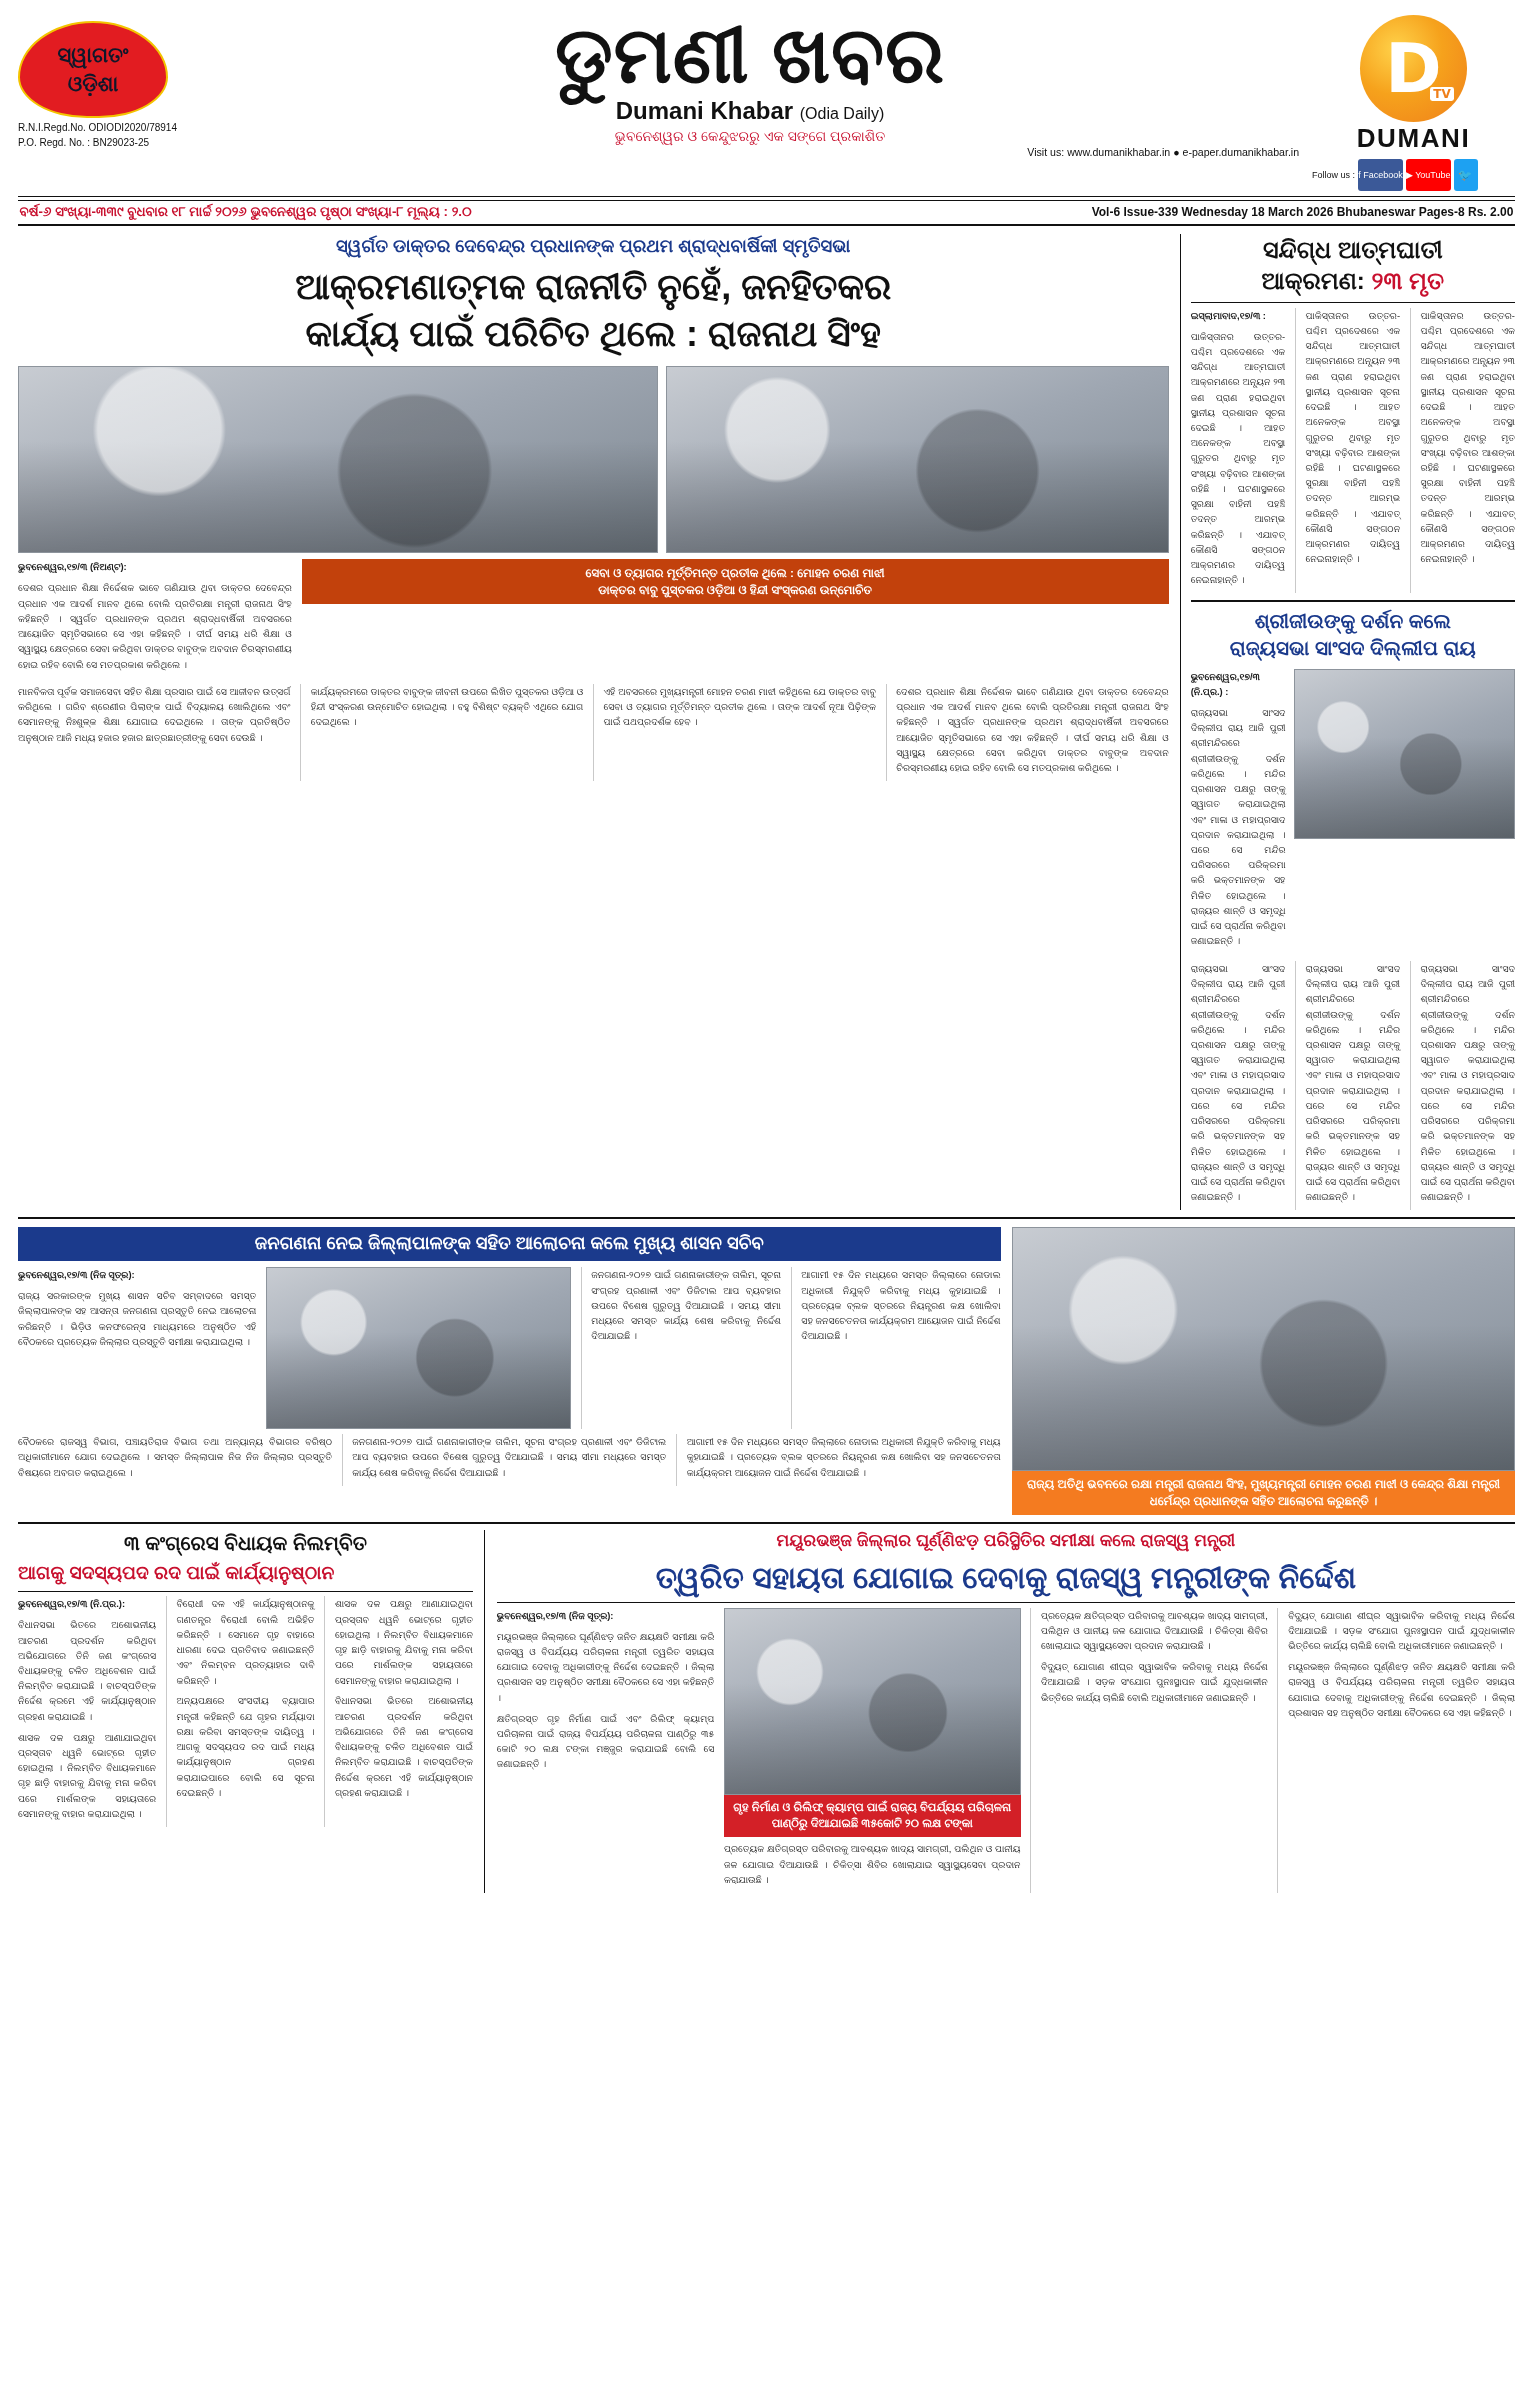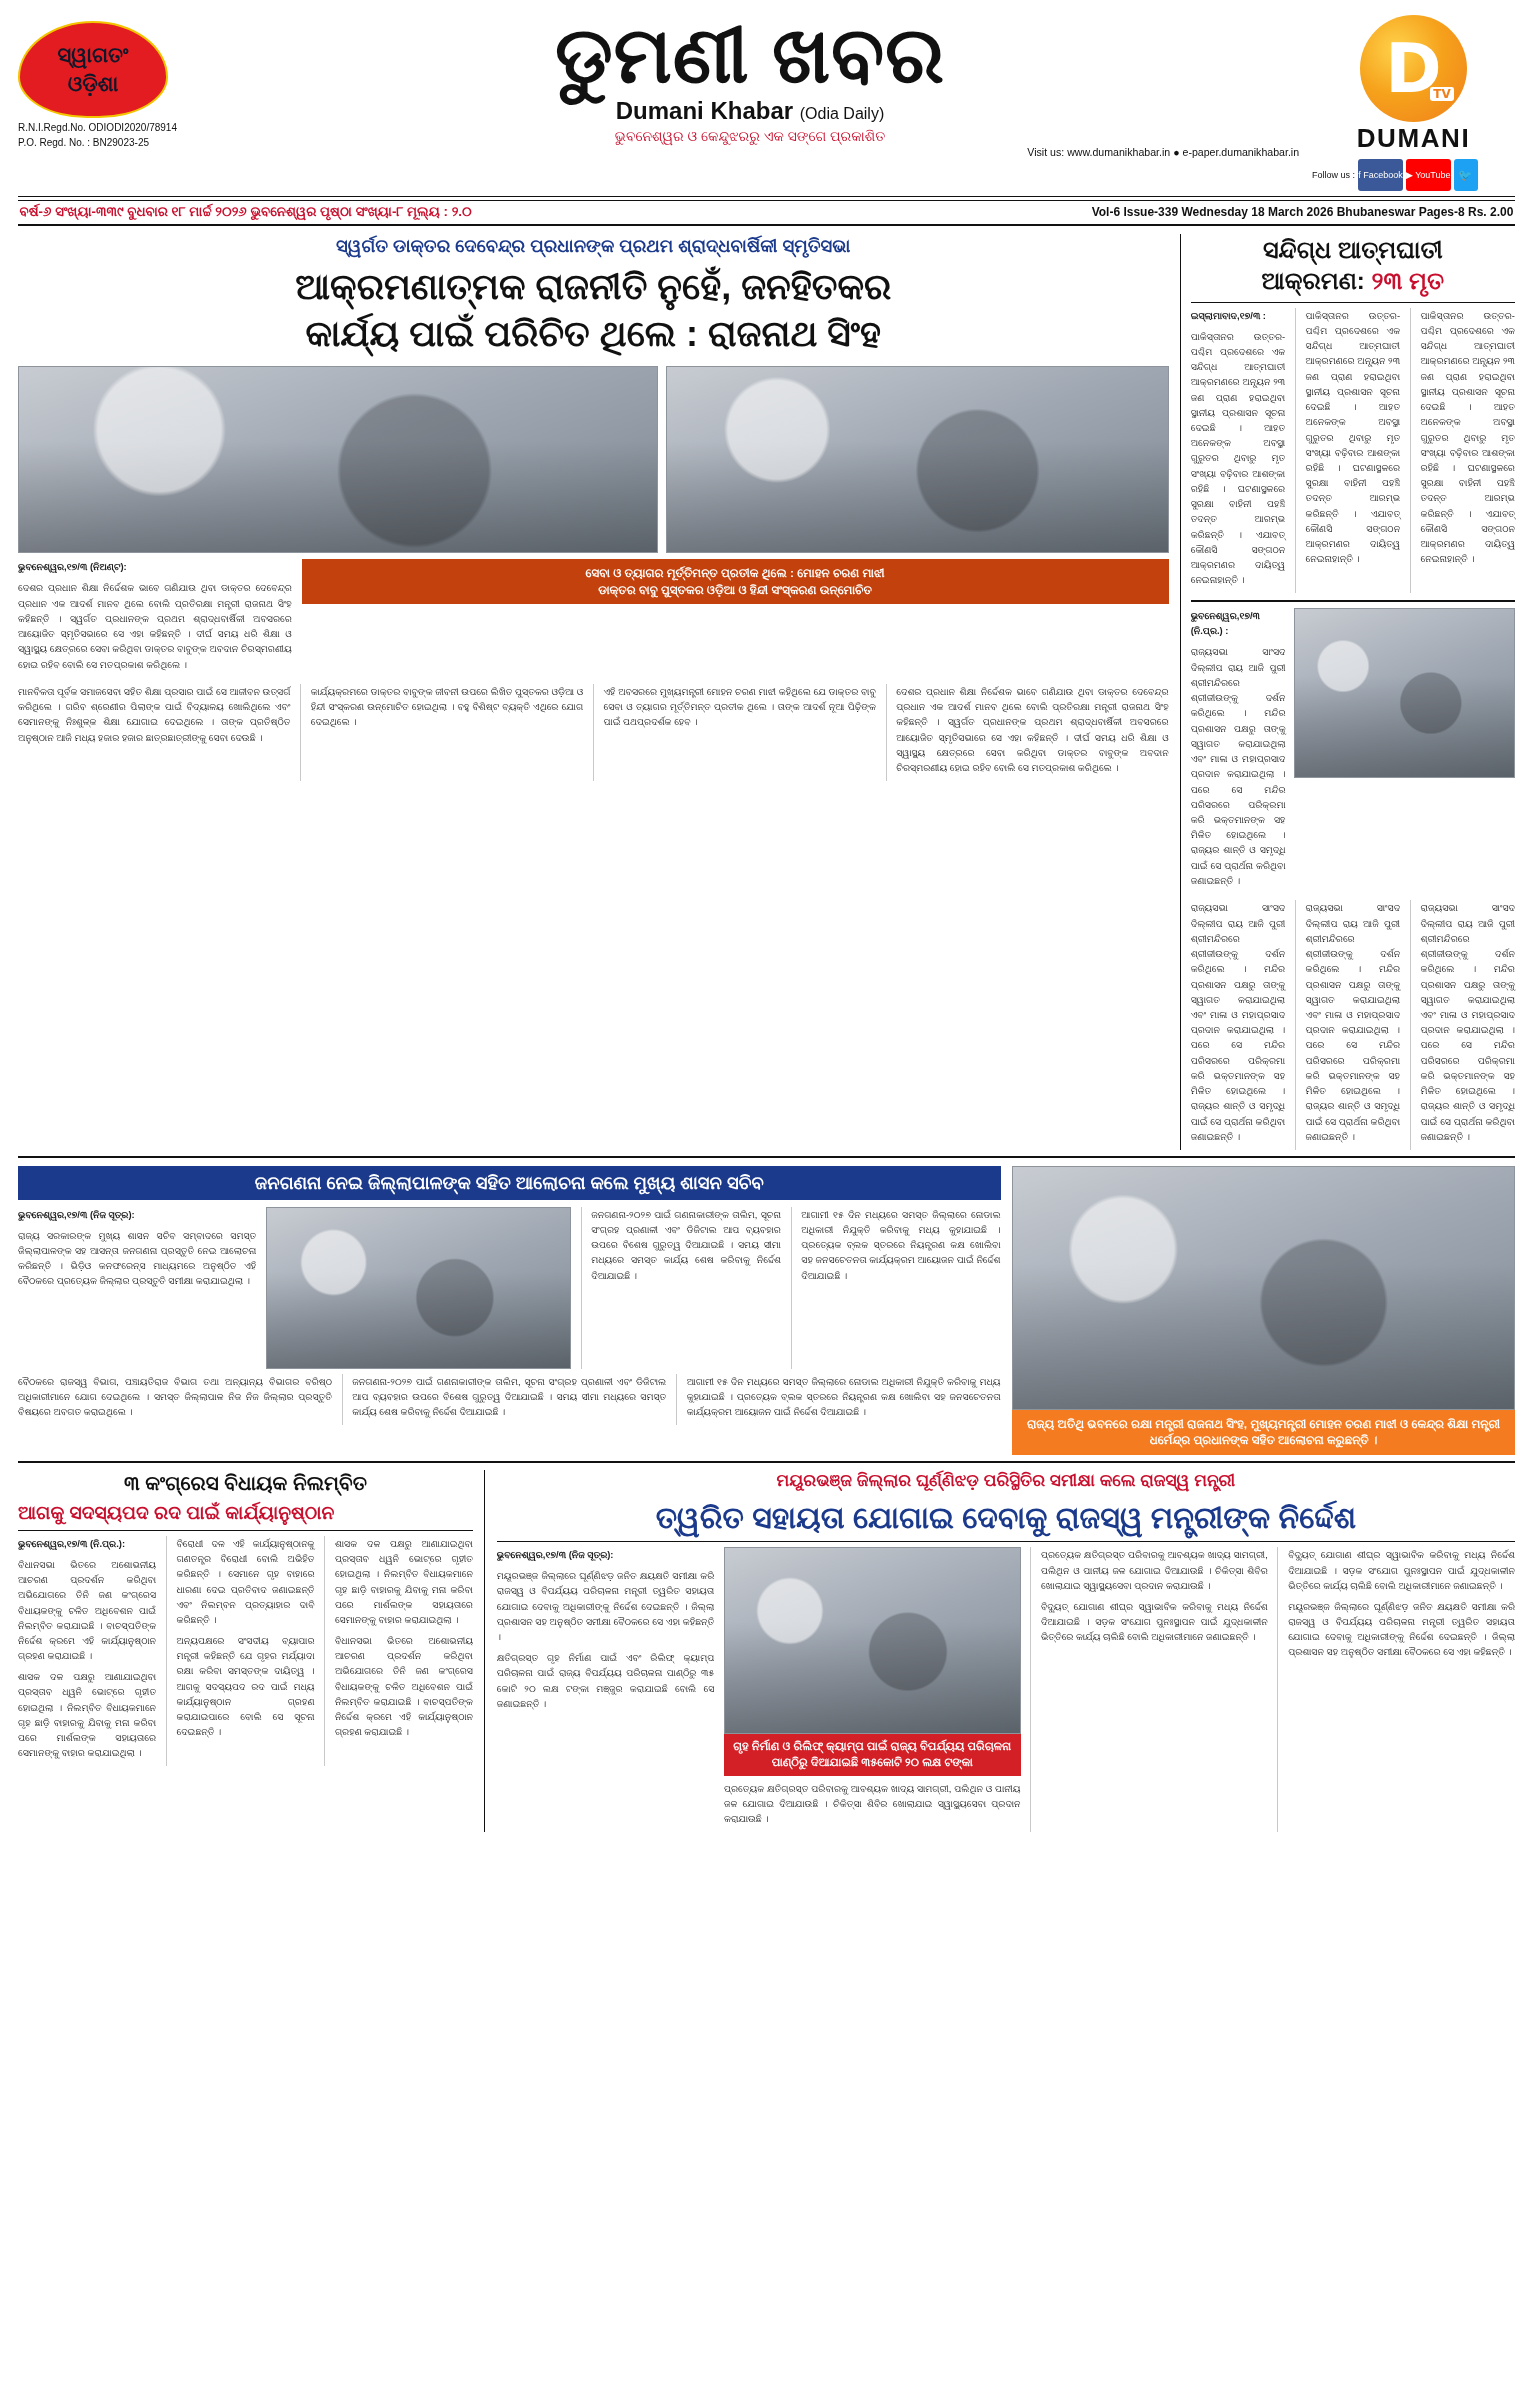--- a/index.html
+++ b/index.html
@@ -311,20 +311,24 @@
         <div class="body-col vdiv">
           <p>ପାକିସ୍ତାନର ଉତ୍ତର-ପଶ୍ଚିମ ପ୍ରଦେଶରେ ଏକ ସନ୍ଦିଗ୍ଧ ଆତ୍ମଘାତୀ ଆକ୍ରମଣରେ ଅନ୍ୟୂନ ୨୩ ଜଣ ପ୍ରାଣ ହରାଇଥିବା ସ୍ଥାନୀୟ ପ୍ରଶାସନ ସୂଚନା ଦେଇଛି । ଆହତ ଅନେକଙ୍କ ଅବସ୍ଥା ଗୁରୁତର ଥିବାରୁ ମୃତ ସଂଖ୍ୟା ବଢ଼ିବାର ଆଶଙ୍କା ରହିଛି । ଘଟଣାସ୍ଥଳରେ ସୁରକ୍ଷା ବାହିନୀ ପହଞ୍ଚି ତଦନ୍ତ ଆରମ୍ଭ କରିଛନ୍ତି । ଏଯାବତ୍ କୌଣସି ସଙ୍ଗଠନ ଆକ୍ରମଣର ଦାୟିତ୍ୱ ନେଇନାହାନ୍ତି ।</p>
         </div>
         <div class="body-col vdiv">
           <p>ପାକିସ୍ତାନର ଉତ୍ତର-ପଶ୍ଚିମ ପ୍ରଦେଶରେ ଏକ ସନ୍ଦିଗ୍ଧ ଆତ୍ମଘାତୀ ଆକ୍ରମଣରେ ଅନ୍ୟୂନ ୨୩ ଜଣ ପ୍ରାଣ ହରାଇଥିବା ସ୍ଥାନୀୟ ପ୍ରଶାସନ ସୂଚନା ଦେଇଛି । ଆହତ ଅନେକଙ୍କ ଅବସ୍ଥା ଗୁରୁତର ଥିବାରୁ ମୃତ ସଂଖ୍ୟା ବଢ଼ିବାର ଆଶଙ୍କା ରହିଛି । ଘଟଣାସ୍ଥଳରେ ସୁରକ୍ଷା ବାହିନୀ ପହଞ୍ଚି ତଦନ୍ତ ଆରମ୍ଭ କରିଛନ୍ତି । ଏଯାବତ୍ କୌଣସି ସଙ୍ଗଠନ ଆକ୍ରମଣର ଦାୟିତ୍ୱ ନେଇନାହାନ୍ତି ।</p>
         </div>
       </div>
 
       <div class="rule-thick"></div>
 
+      <div class="side-head2">
+        <div>ଶ୍ରୀଜୀଉଙ୍କୁ ଦର୍ଶନ କଲେ</div>
+        <div>ରାଜ୍ୟସଭା ସାଂସଦ ଦିଲ୍ଲୀପ ରାୟ</div>
+      </div>
 
       <div style="display:flex; gap:8px; margin-top:6.5px;">
         <div class="body-col" style="width:30%;">
           <p><span class="dateline">ଭୁବନେଶ୍ୱର,୧୭/୩ (ନି.ପ୍ର.) :</span></p>
           <p>ରାଜ୍ୟସଭା ସାଂସଦ ଦିଲ୍ଲୀପ ରାୟ ଆଜି ପୁରୀ ଶ୍ରୀମନ୍ଦିରରେ ଶ୍ରୀଜୀଉଙ୍କୁ ଦର୍ଶନ କରିଥିଲେ । ମନ୍ଦିର ପ୍ରଶାସନ ପକ୍ଷରୁ ତାଙ୍କୁ ସ୍ୱାଗତ କରାଯାଇଥିଲା ଏବଂ ମାଳା ଓ ମହାପ୍ରସାଦ ପ୍ରଦାନ କରାଯାଇଥିଲା । ପରେ ସେ ମନ୍ଦିର ପରିସରରେ ପରିକ୍ରମା କରି ଭକ୍ତମାନଙ୍କ ସହ ମିଳିତ ହୋଇଥିଲେ । ରାଜ୍ୟର ଶାନ୍ତି ଓ ସମୃଦ୍ଧି ପାଇଁ ସେ ପ୍ରାର୍ଥନା କରିଥିବା ଜଣାଇଛନ୍ତି ।</p>
         </div>
         <div class="photo" style="width:70%; height:170px;"></div>
       </div>
 
       <div class="three-col" style="margin-top:6.5px;">

